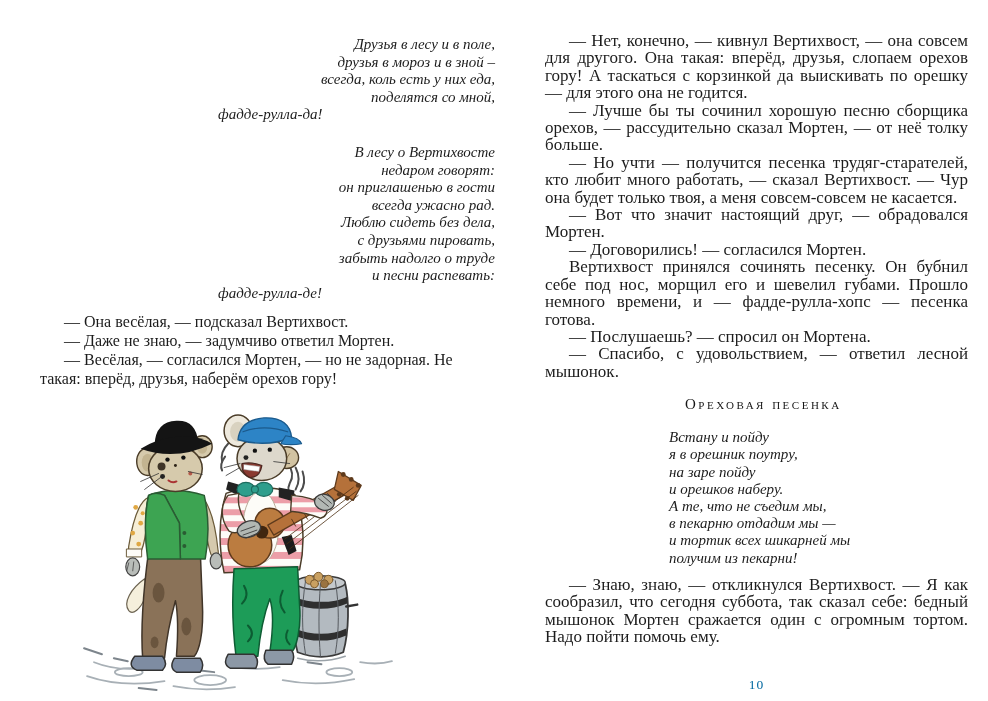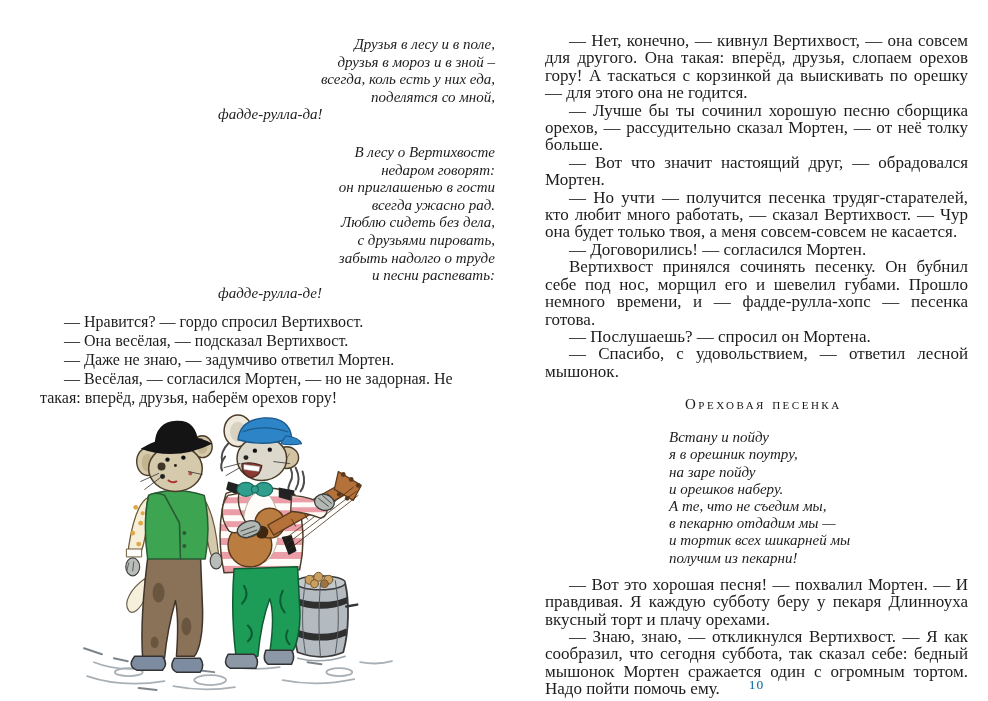--- a/index.html
+++ b/index.html
@@ -96,21 +96,20 @@
 недаром говорят:
 он приглашенью в гости
 всегда ужасно рад.
 Люблю сидеть без дела,
 с друзьями пировать,
 забыть надолго о труде
 и песни распевать:</div>
   <div class="poem-refrain">фадде-рулла-де!</div>
 
   <div class="dialogue">
-    <p>— Нравится? — гордо спросил Вертихвост.</p>
     <p>— Она весёлая, — подсказал Вертихвост.</p>
     <p>— Даже не знаю, — задумчиво ответил Мортен.</p>
     <p>— Весёлая, — согласился Мортен, — но не задорная. Не такая: вперёд, друзья, наберём орехов гору!</p>
   </div>
 </div>
 
 <svg id="illustration" viewBox="0 0 322 292" stroke-linejoin="round" stroke-linecap="round">
   <defs>
     <clipPath id="clipTorso">
         <path d="M148,92 C140,118 141,148 146,172 L222,169 C228,142 226,114 217,93 C195,83 168,84 148,92 Z"></path>
@@ -334,39 +333,38 @@
     </g>
     <path d="M150,254 q-6,10 2,14 l26,0 q4,-8 -2,-14 z" fill="#8c98a6" stroke="#333" stroke-width="1.5"></path>
     <path d="M188,250 q-4,10 2,14 l24,0 q4,-8 0,-14 z" fill="#8c98a6" stroke="#333" stroke-width="1.5"></path>
   </g>
 </svg>
 
 <div class="page" id="right-page">
   <div class="body-text">
     <p>— Нет, конечно, — кивнул Вертихвост, — она совсем для другого. Она такая: вперёд, друзья, слопаем орехов гору! А таскаться с корзинкой да выискивать по орешку — для этого она не годится.</p>
     <p>— Лучше бы ты сочинил хорошую песню сборщика орехов, — рассудительно сказал Мортен, — от неё толку больше.</p>
+    <p>— Но учти — получится песенка трудяг-старателей, кто любит много работать, — сказал Вертихвост. — Чур она будет только твоя, а меня совсем-совсем не касается.</p>
     <p>— Вот что значит настоящий друг, — обрадовался Мортен.</p>
-    <p>— Но учти — получится песенка трудяг-старателей, кто любит много работать, — сказал Вертихвост. — Чур она будет только твоя, а меня совсем-совсем не касается.</p>
     <p>— Договорились! — согласился Мортен.</p>
     <p>Вертихвост принялся сочинять песенку. Он бубнил себе под нос, морщил его и шевелил губами. Прошло немного времени, и — фадде-рулла-хопс — песенка готова.</p>
     <p>— Послушаешь? — спросил он Мортена.</p>
     <p>— Спасибо, с удовольствием, — ответил лесной мышонок.</p>
   </div>
 
   <div class="song-block">
     <h2 class="song-title">Ореховая песенка</h2>
     <div class="song-poem">Встану и пойду
 я в орешник поутру,
 на заре пойду
 и орешков наберу.
 А те, что не съедим мы,
 в пекарню отдадим мы —
 и тортик всех шикарней мы
 получим из пекарни!</div>
   </div>
 
   <div class="body-text after-song">
-    <p>— Вот это хорошая песня! — похвалил Мортен. — И правдивая. Я каждую субботу беру у пекаря Длинноуха вкусный торт и плачу орехами.</p>
     <p>— Знаю, знаю, — откликнулся Вертихвост. — Я как сообразил, что сегодня суббота, так сказал себе: бедный мышонок Мортен сражается один с огромным тортом. Надо пойти помочь ему.</p>
   </div>
 </div>
 
 <div class="page-number">10</div>
 
 </body></html>

